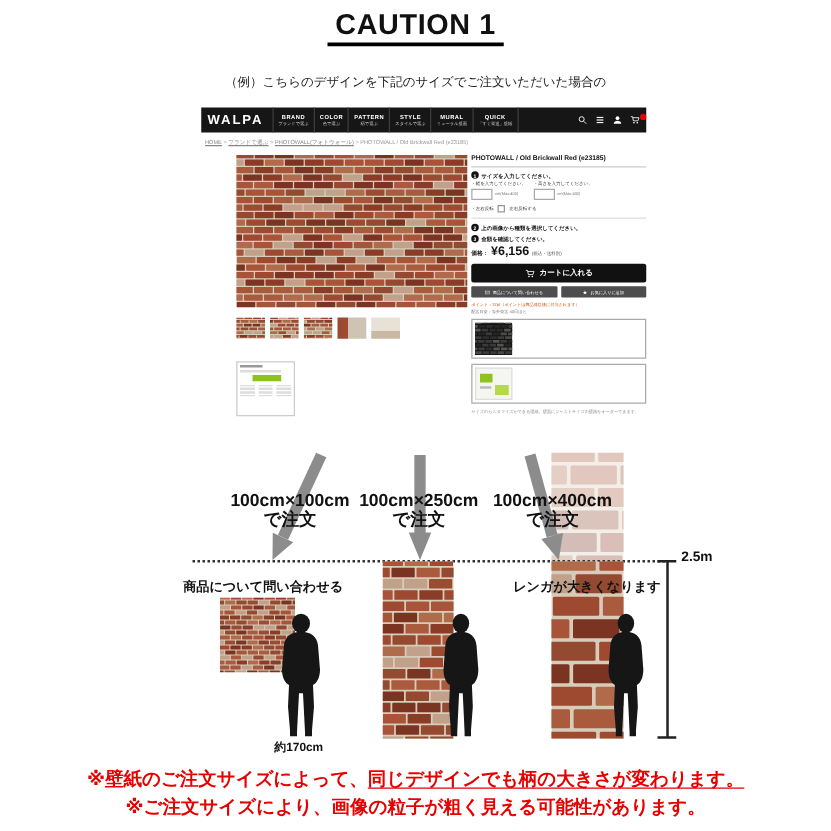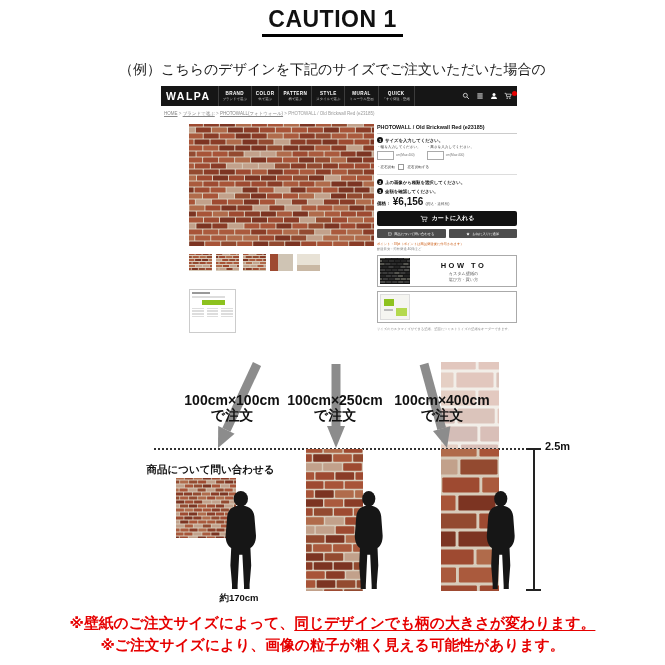--- a/index.html
+++ b/index.html
@@ -1,21 +1,21 @@
 <!DOCTYPE html>
 <html><head>
 <meta charset="utf-8">
 <style>
   html,body{margin:0;padding:0;background:#fff;font-family:"Liberation Sans","DejaVu Sans",sans-serif;}
   #stage{position:relative;width:657px;height:665px;background:#fff;overflow:hidden;margin:0 auto;color:#111;}
   .abs{position:absolute;}
   
   .title{top:6px;left:0;right:0;text-align:center;}
   .title span{display:inline-block;font-size:23px;font-weight:bold;letter-spacing:.5px;border-bottom:3px solid #000;padding:0 6px 1px;}
-  .subtitle{top:58px;left:0;right:0;text-align:center;font-size:14px;line-height:1.7;color:#1a1a1a;}
+  .subtitle{top:58px;left:0;right:0;text-align:center;font-size:10px;line-height:1.7;color:#1a1a1a;}
   
   .shot{left:155px;top:84px;width:360px;height:270px;background:#fff;}
   .hdr{position:absolute;top:2px;left:2px;right:2px;height:20px;background:#161616;display:flex;align-items:center;padding:0 5px;}
   .logo{font-size:10.5px;font-weight:bold;color:#fff;letter-spacing:1.5px;margin-right:7px;}
   .nav{display:flex;height:100%;}
   .navitem{padding:0 4px;border-left:1px solid #3c3c3c;display:flex;flex-direction:column;justify-content:center;align-items:center;color:#fff;}
   .navitem:last-child{border-right:1px solid #3c3c3c;}
   .nav-en{font-size:4.6px;font-weight:bold;letter-spacing:.4px;}
   .nav-jp{font-size:3.4px;color:#ccc;margin-top:1px;white-space:nowrap;}
   .hicons{margin-left:auto;display:flex;align-items:center;gap:6px;}
@@ -767,25 +767,20 @@
               <rect x="24.2" y="22.9" width="5.2" height="2.2" rx="0.2" fill="#3a3a3a"></rect>
               <rect x="30.2" y="22.9" width="5.2" height="2.2" rx="0.2" fill="#4a4a48"></rect>
               <rect x="-9.8" y="25.9" width="5.2" height="2.2" rx="0.2" fill="#4a4a48"></rect>
               <rect x="-3.8" y="25.9" width="5.2" height="2.2" rx="0.2" fill="#242424"></rect>
               <rect x="2.2" y="25.9" width="5.2" height="2.2" rx="0.2" fill="#242424"></rect>
               <rect x="8.2" y="25.9" width="5.2" height="2.2" rx="0.2" fill="#55554f"></rect>
               <rect x="14.2" y="25.9" width="5.2" height="2.2" rx="0.2" fill="#2c2c2c"></rect>
               <rect x="20.2" y="25.9" width="5.2" height="2.2" rx="0.2" fill="#55554f"></rect>
               <rect x="26.2" y="25.9" width="5.2" height="2.2" rx="0.2" fill="#4a4a48"></rect>
             </svg></div>
-        <div class="htext">
-          <div class="htitle">HOW TO</div>
-          <div class="hline">カスタム壁紙の</div>
-          <div class="hline">選び方・買い方</div>
-        </div>
       </div>
       <div class="hbox">
         <div class="dlthumb">
             <div class="g1"></div>
             <div class="g2"></div>
             <div class="g3"></div>
           </div>
       </div>
       <div class="fineprint">サイズのカスタマイズができる壁紙。壁面にジャストサイズの壁紙をオーダーできます。</div>
     </div>
@@ -1102,20 +1097,21 @@
         <use href="#sym-person"></use>
       </svg>
     </div>
   <div class="abs person" id="pe3">
       <svg viewBox="0 0 60 150" preserveAspectRatio="none">
         <use href="#sym-person"></use>
       </svg>
     </div>
 
   <div class="abs cap" id="cap-l">商品について問い合わせる</div>
+  <div class="abs cap" id="cap-r">レンガが大きくなります</div>
   <div class="abs h170">約170cm</div>
 
   <div class="abs warn" id="w1">
     <span>※壁紙のご注文サイズによって、</span><span class="ul">同じデザインでも柄の大きさが変わります。</span>
   </div>
   <div class="abs warn" id="w2">※ご注文サイズにより、画像の粒子が粗く見える可能性があります。</div>
 
 </div>
 
 </body></html>

